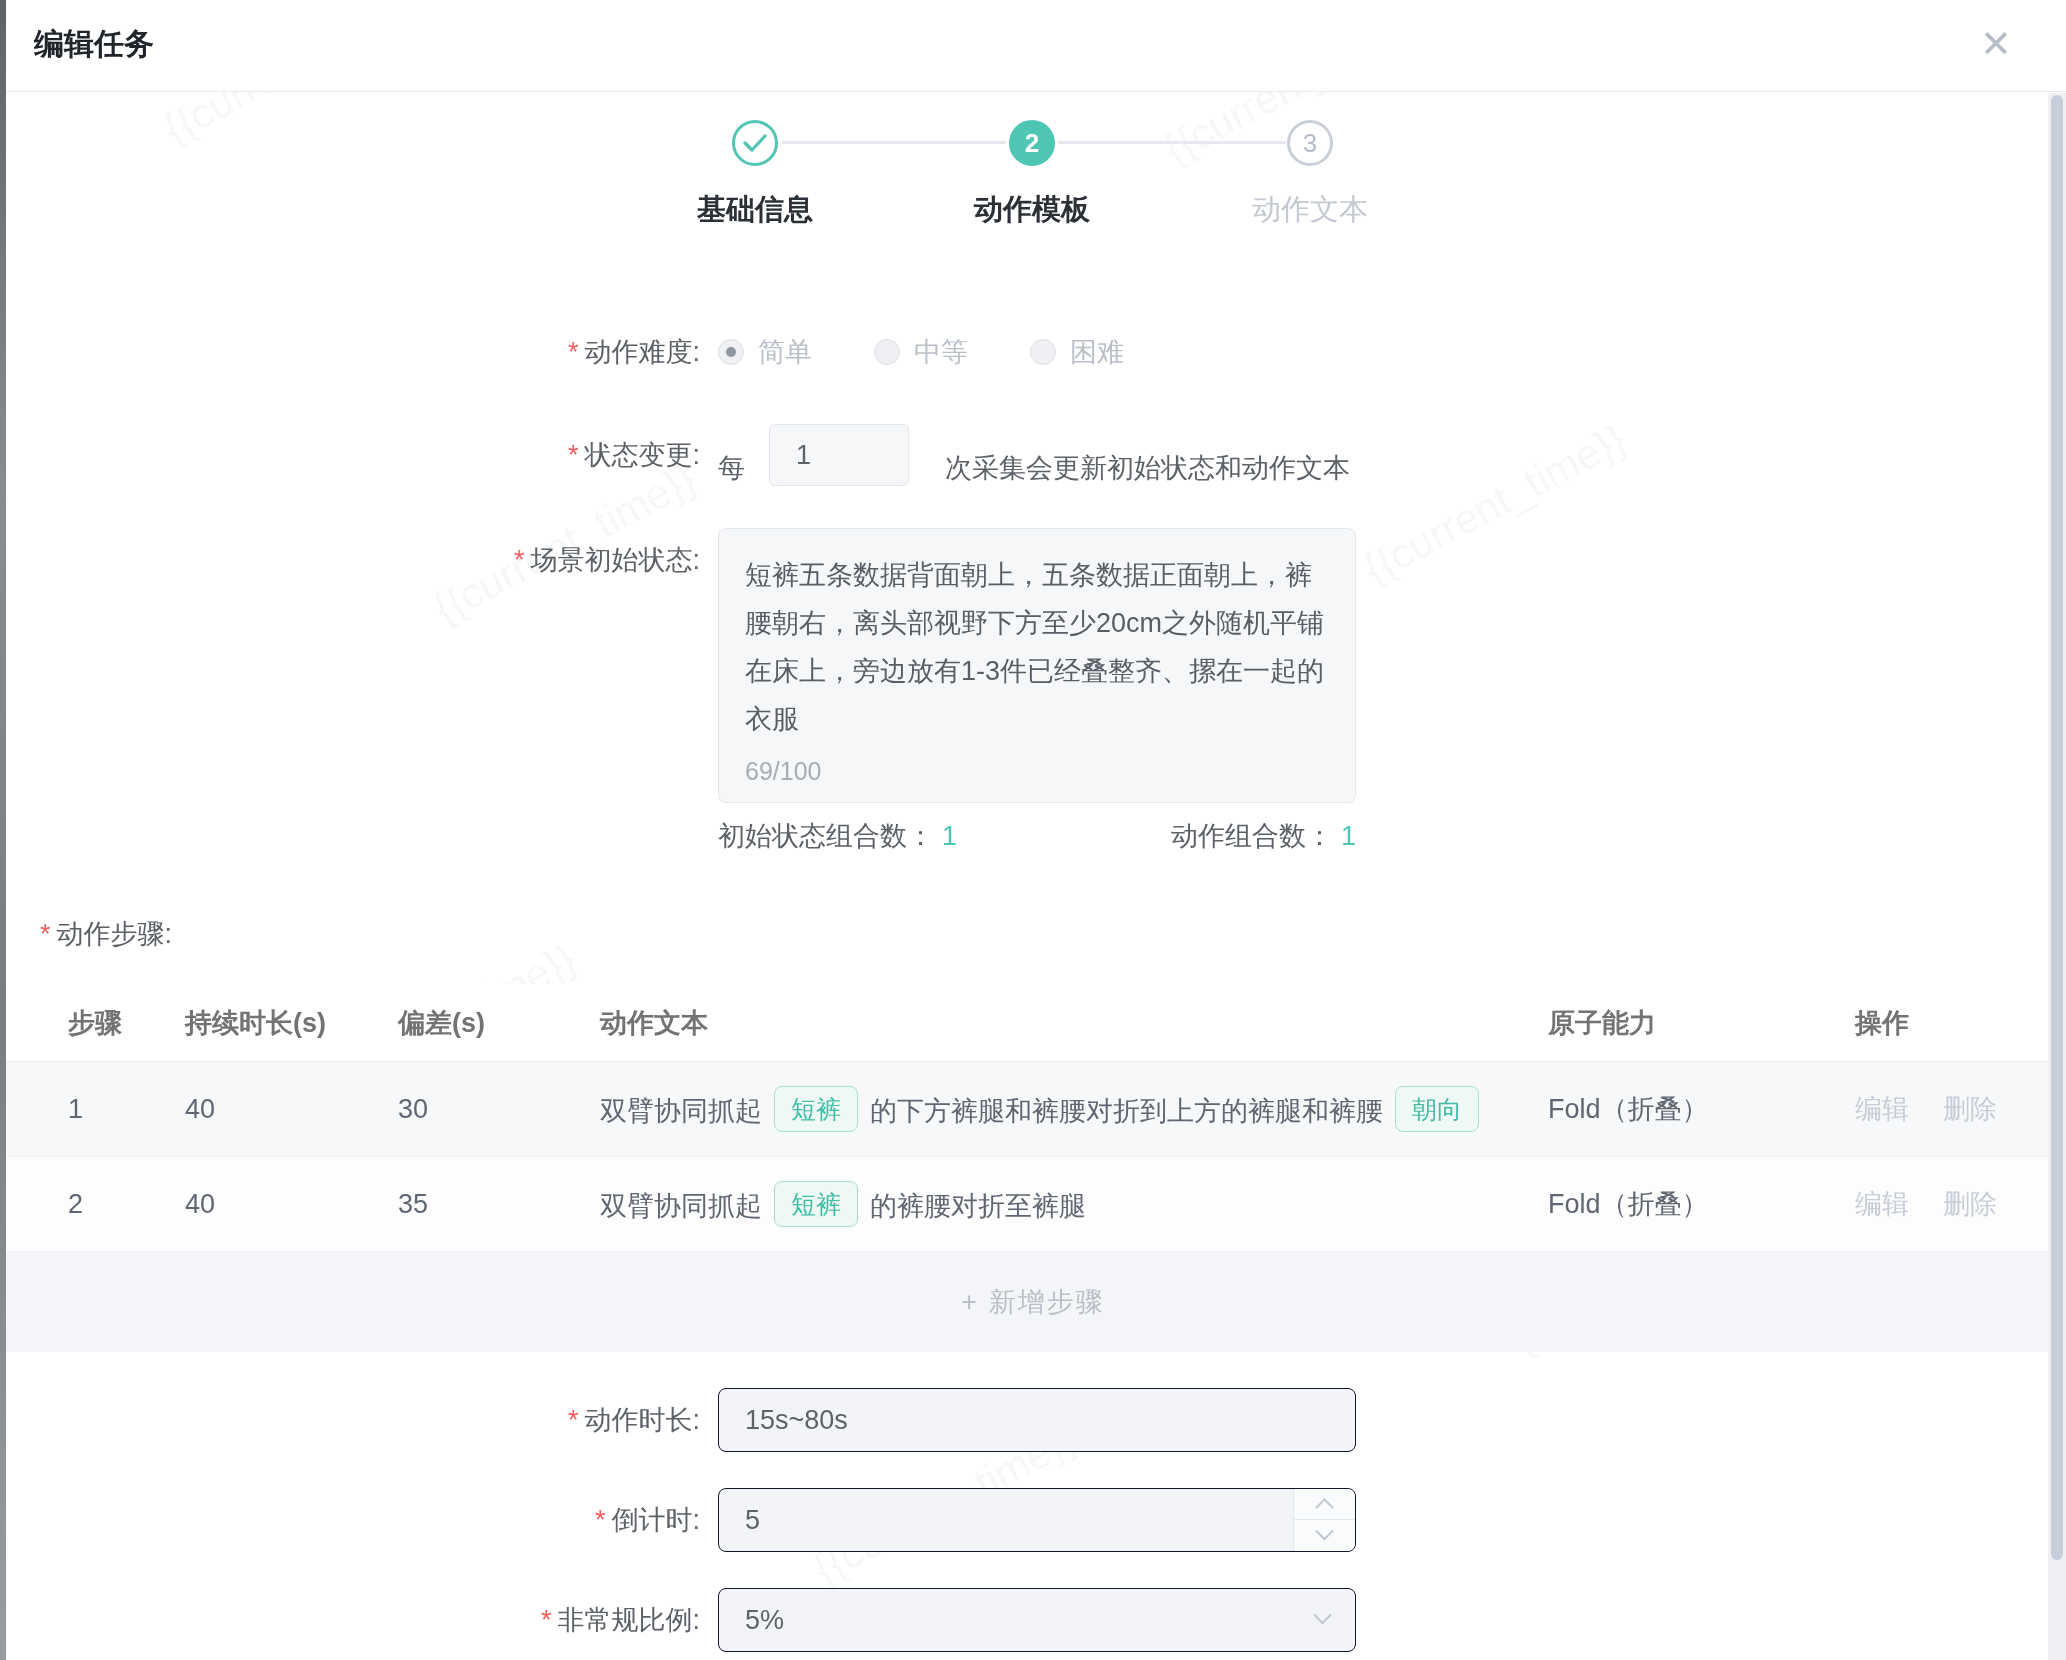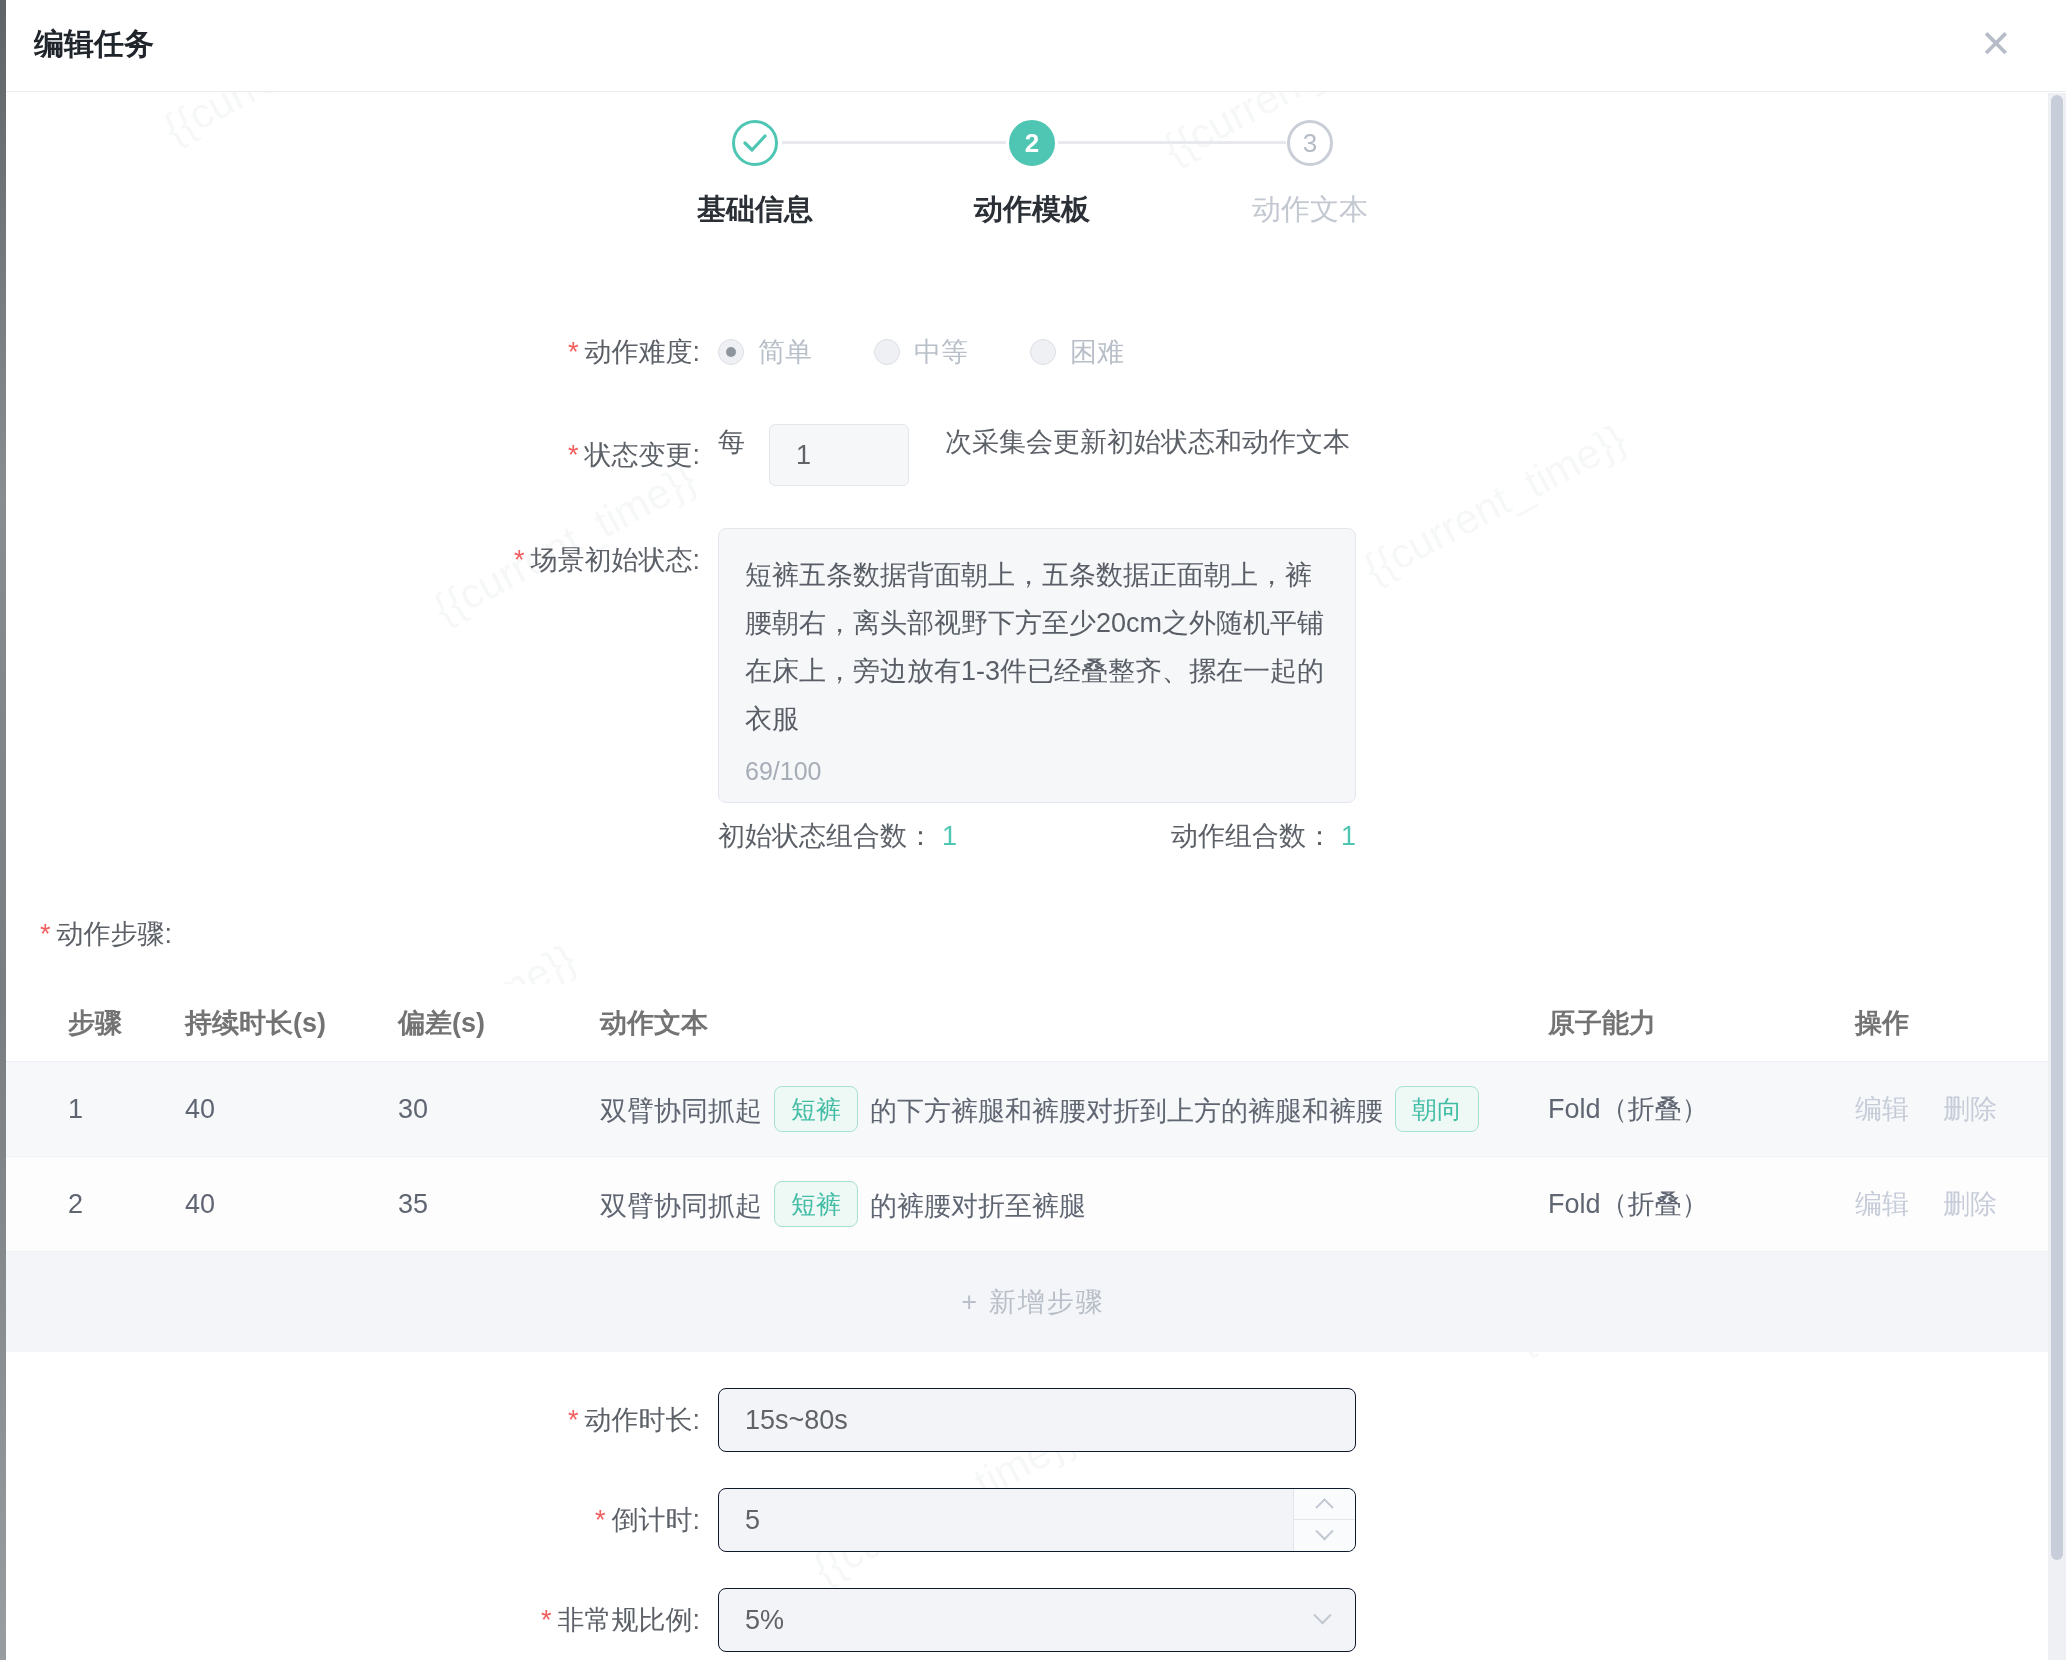--- a/index.html
+++ b/index.html
@@ -31,21 +31,21 @@
   .step-circle.pending { border:3px solid #c9ced7; color:#b6bcc6; font-size:26px; }
   .step-label { position:absolute; top:98px; width:240px; text-align:center; font-size:29px; }
   .step-label.done, .step-label.active { color:#2b2f36; font-weight:700; }
   .step-label.pending { color:#c3c8d1; font-weight:400; }
   .step-line { position:absolute; top:49px; height:3px; background:#e7e9ee; }
 
   
   .form-row { position:absolute; left:0; width:2066px; display:flex; align-items:center; z-index:2; }
   .f-label { width:700px; text-align:right; font-size:27px; color:#5c6168; flex:none; }
   .req { color:#f25f5f; margin-right:6px; font-size:27px; }
-  .f-content { margin-left:18px; display:flex; align-items:flex-start; }
+  .f-content { margin-left:18px; display:flex; align-items:flex-end; }
 
   
   .radio-opt { display:flex; align-items:center; margin-right:62px; cursor:not-allowed; }
   .radio-circle { width:26px; height:26px; border-radius:50%; background:#eef0f4;
     border:1px solid #dcdfe6; margin-right:14px; position:relative; flex:none; }
   .radio-opt.selected .radio-circle::after { content:""; position:absolute; left:7px; top:7px;
     width:10px; height:10px; border-radius:50%; background:#8f96a0; }
   .radio-label { font-size:27px; color:#b9bfc8; }
 
   .mini-input { width:140px; height:62px; background:#f6f7f9; border:1px solid #e3e6ec;

